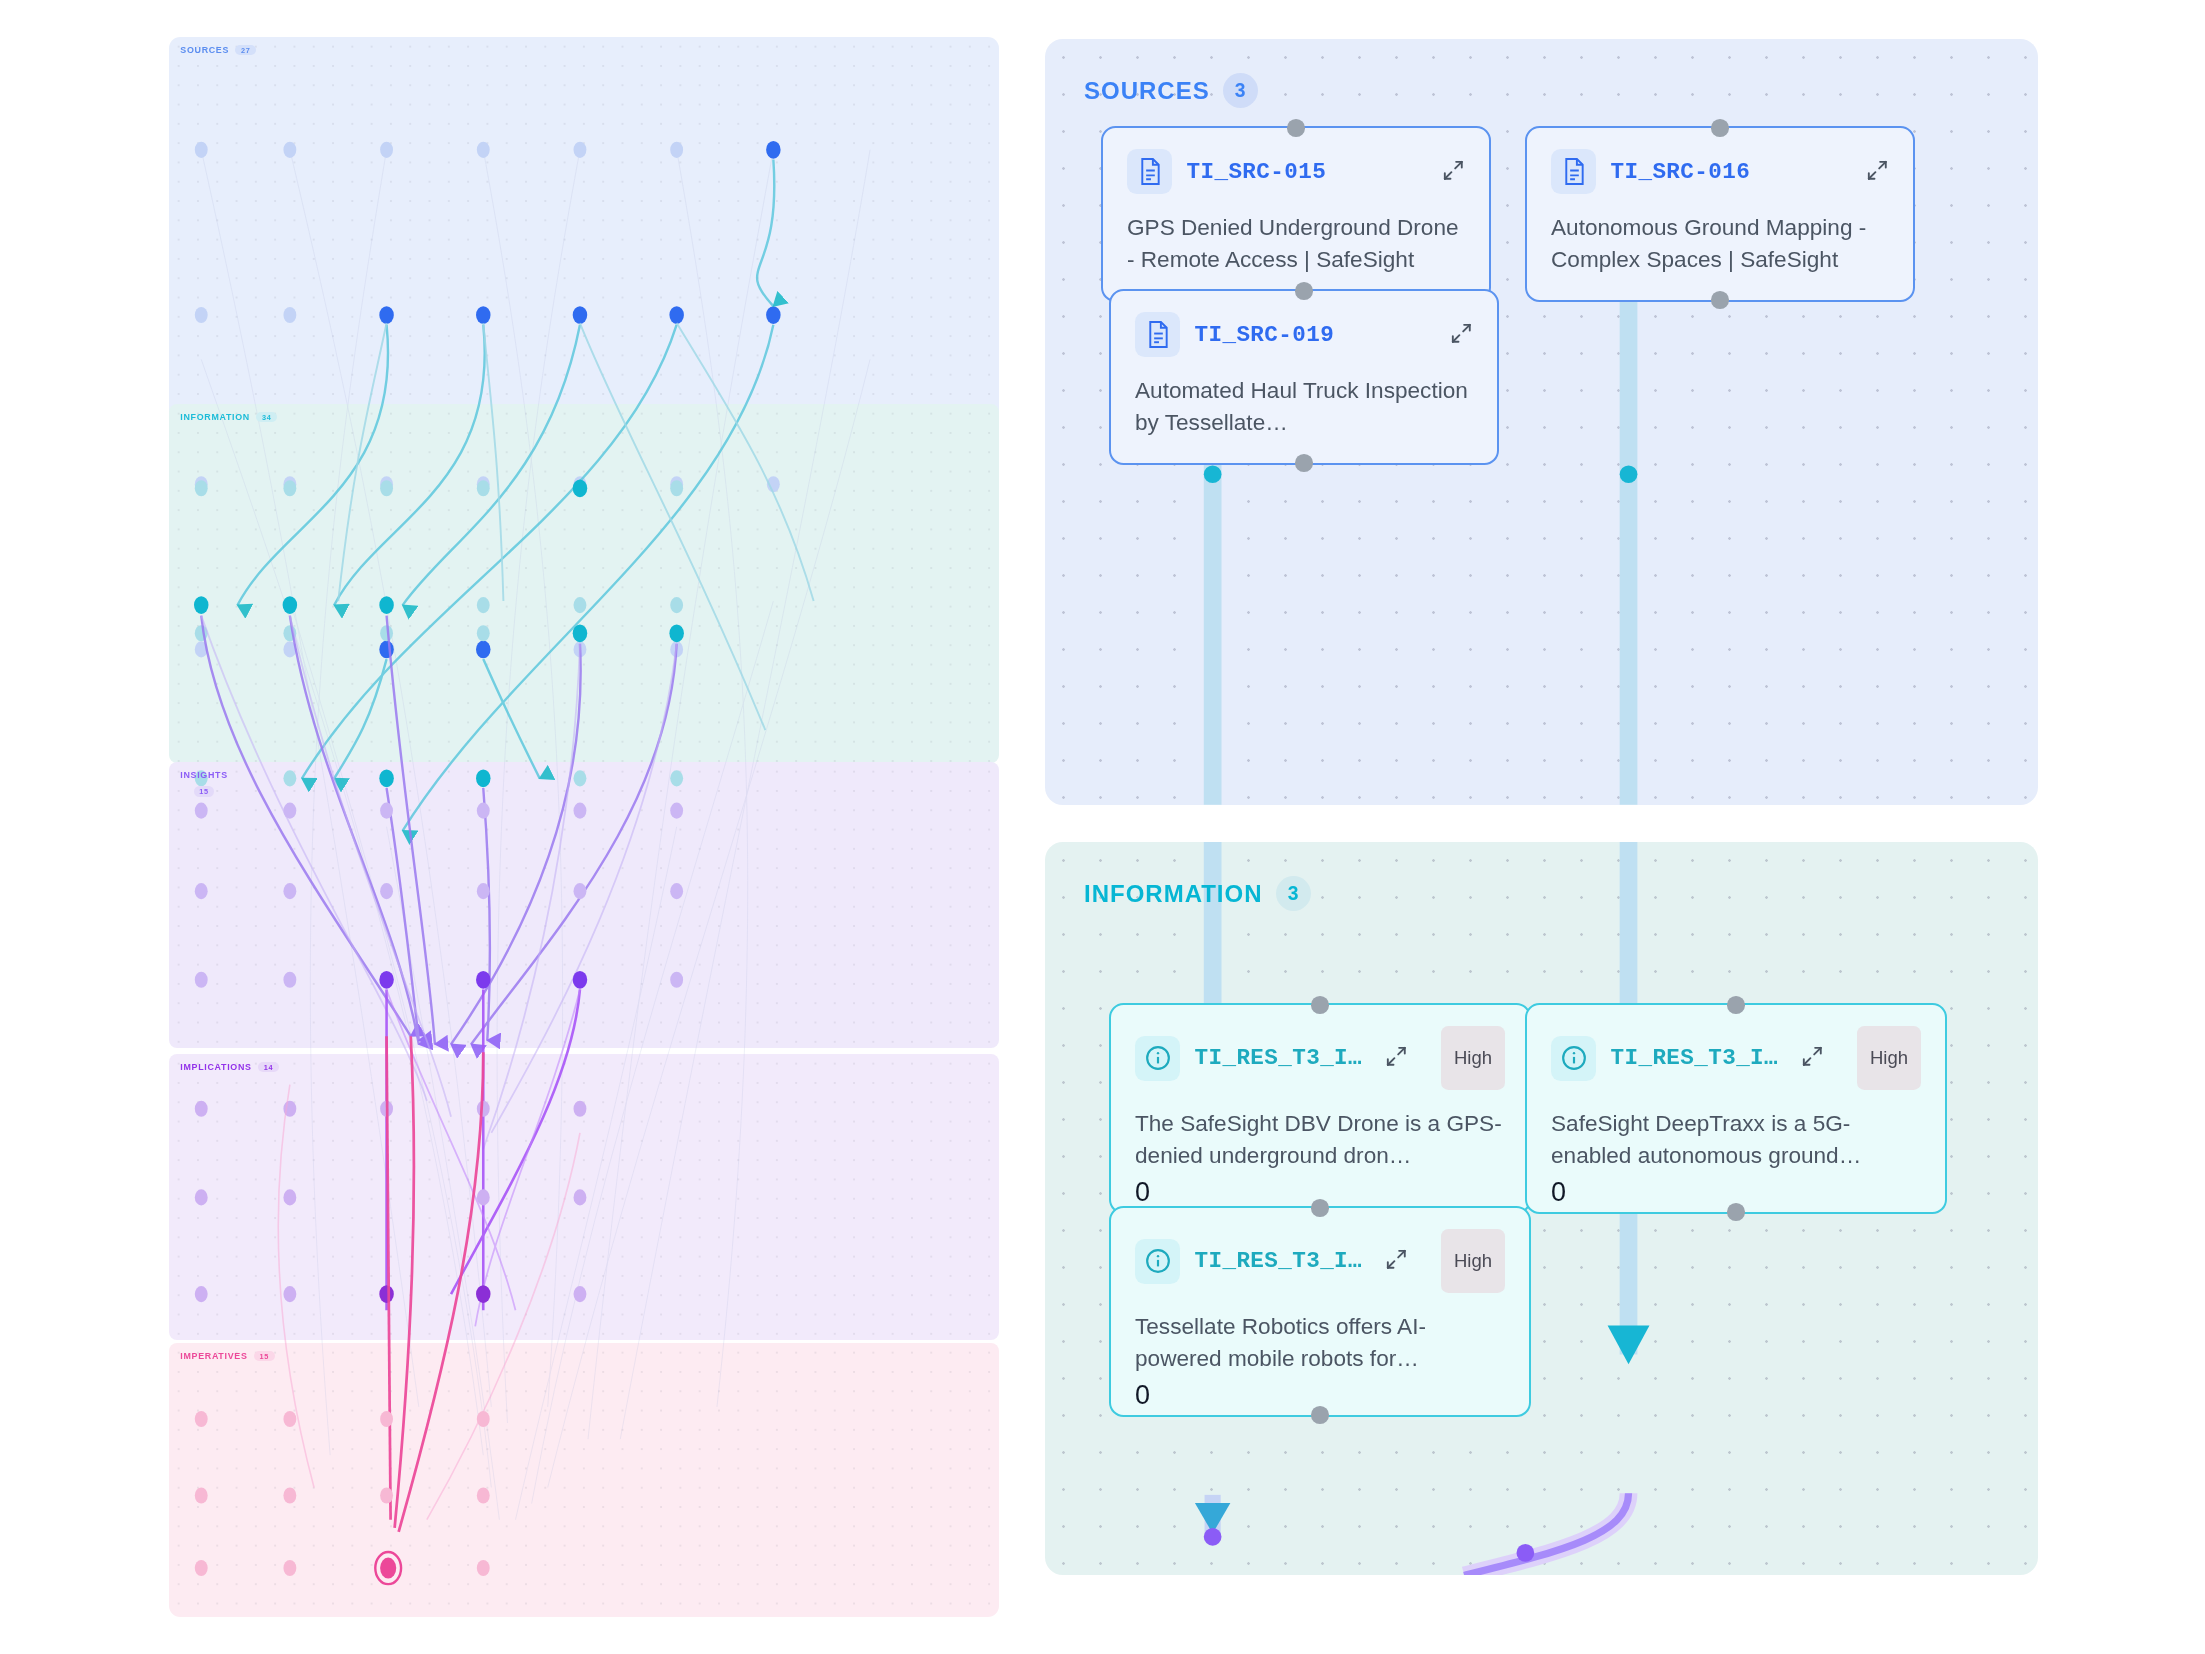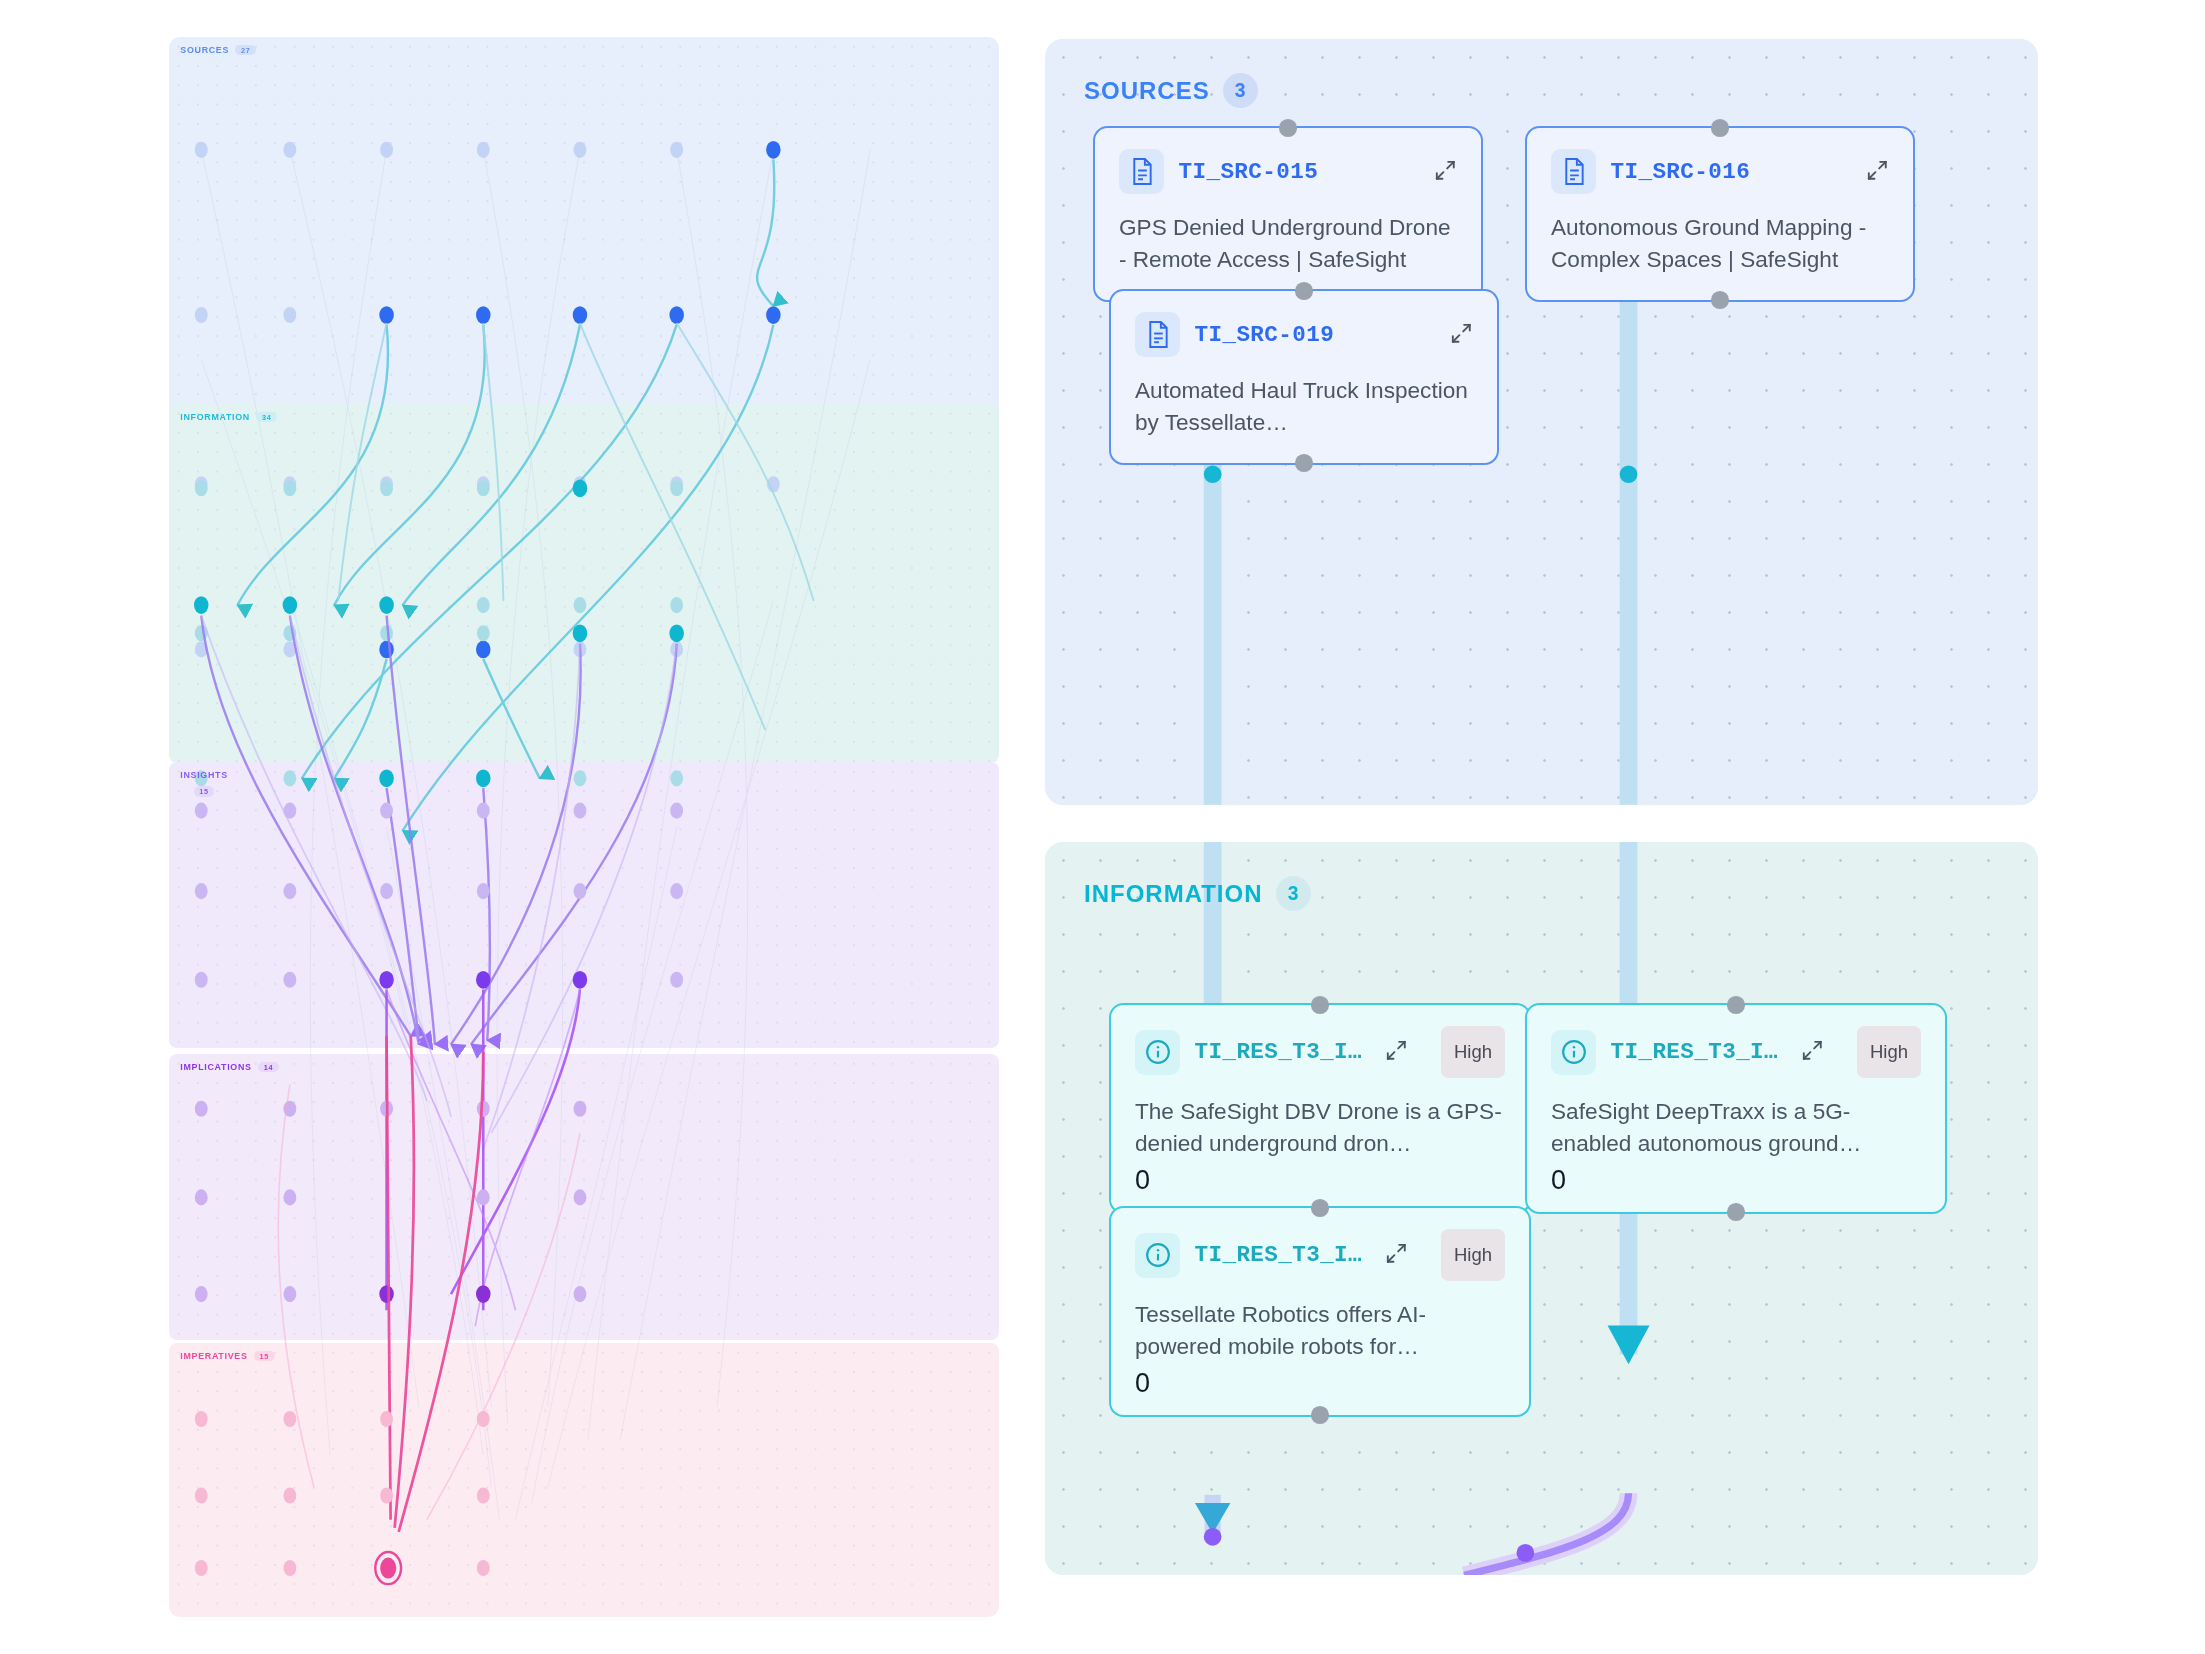--- a/index.html
+++ b/index.html
@@ -126,21 +126,21 @@
   .card-src .card-id { color: #2f6bf0; }
   .card-info .card-id { color: #1eaabe; }
   .expand-icon { margin-left: auto; flex: 0 0 auto; }
   .card-info .expand-icon { margin-left: 8px; }
   .pill {
     margin-left: auto;
     background: #e8e4e8;
     color: #4a4a55;
     font-size: 18.5px;
     border-radius: 7.3px;
-    padding: 15px 13px;
+    padding: 21px 13px;
     white-space: nowrap;
     flex: 0 0 auto;
   }
   .card-body {
     margin-top: 17.7px;
     font-size: 22.6px;
     line-height: 1.42;
     color: #4b5563;
   }
   .card-zero {
@@ -435,21 +435,21 @@
 
       <line x1="208" y1="222" x2="208" y2="322" stroke="#bfe0f2" stroke-width="22" stroke-linecap="butt"></line>
 
       <line x1="208" y1="420" x2="208" y2="950" stroke="#bfe0f2" stroke-width="22"></line>
       <circle cx="208" cy="540" r="11" fill="#17b6d4"></circle>
 
       <line x1="724" y1="222" x2="724" y2="950" stroke="#bfe0f2" stroke-width="22"></line>
       <circle cx="724" cy="540" r="11" fill="#17b6d4"></circle>
     </svg>
 
-    <div class="card card-src" style="left:48px; top:87px;">
+    <div class="card card-src" style="left:56px; top:87px;">
       <span class="handle top"></span>
       <span class="handle bottom"></span>
       <div class="card-top">
         <span class="card-icon">
           <svg width="24" height="27" viewBox="0 0 24 28" fill="none" stroke="#2f6bf0" stroke-width="2">
             <path d="M4 1h11l6 6v20H4z"></path>
               <path d="M15 1v6h6"></path>
             <line x1="8" y1="13" x2="17" y2="13"></line>
               <line x1="8" y1="18" x2="17" y2="18"></line>
               <line x1="8" y1="22" x2="13" y2="22"></line>

